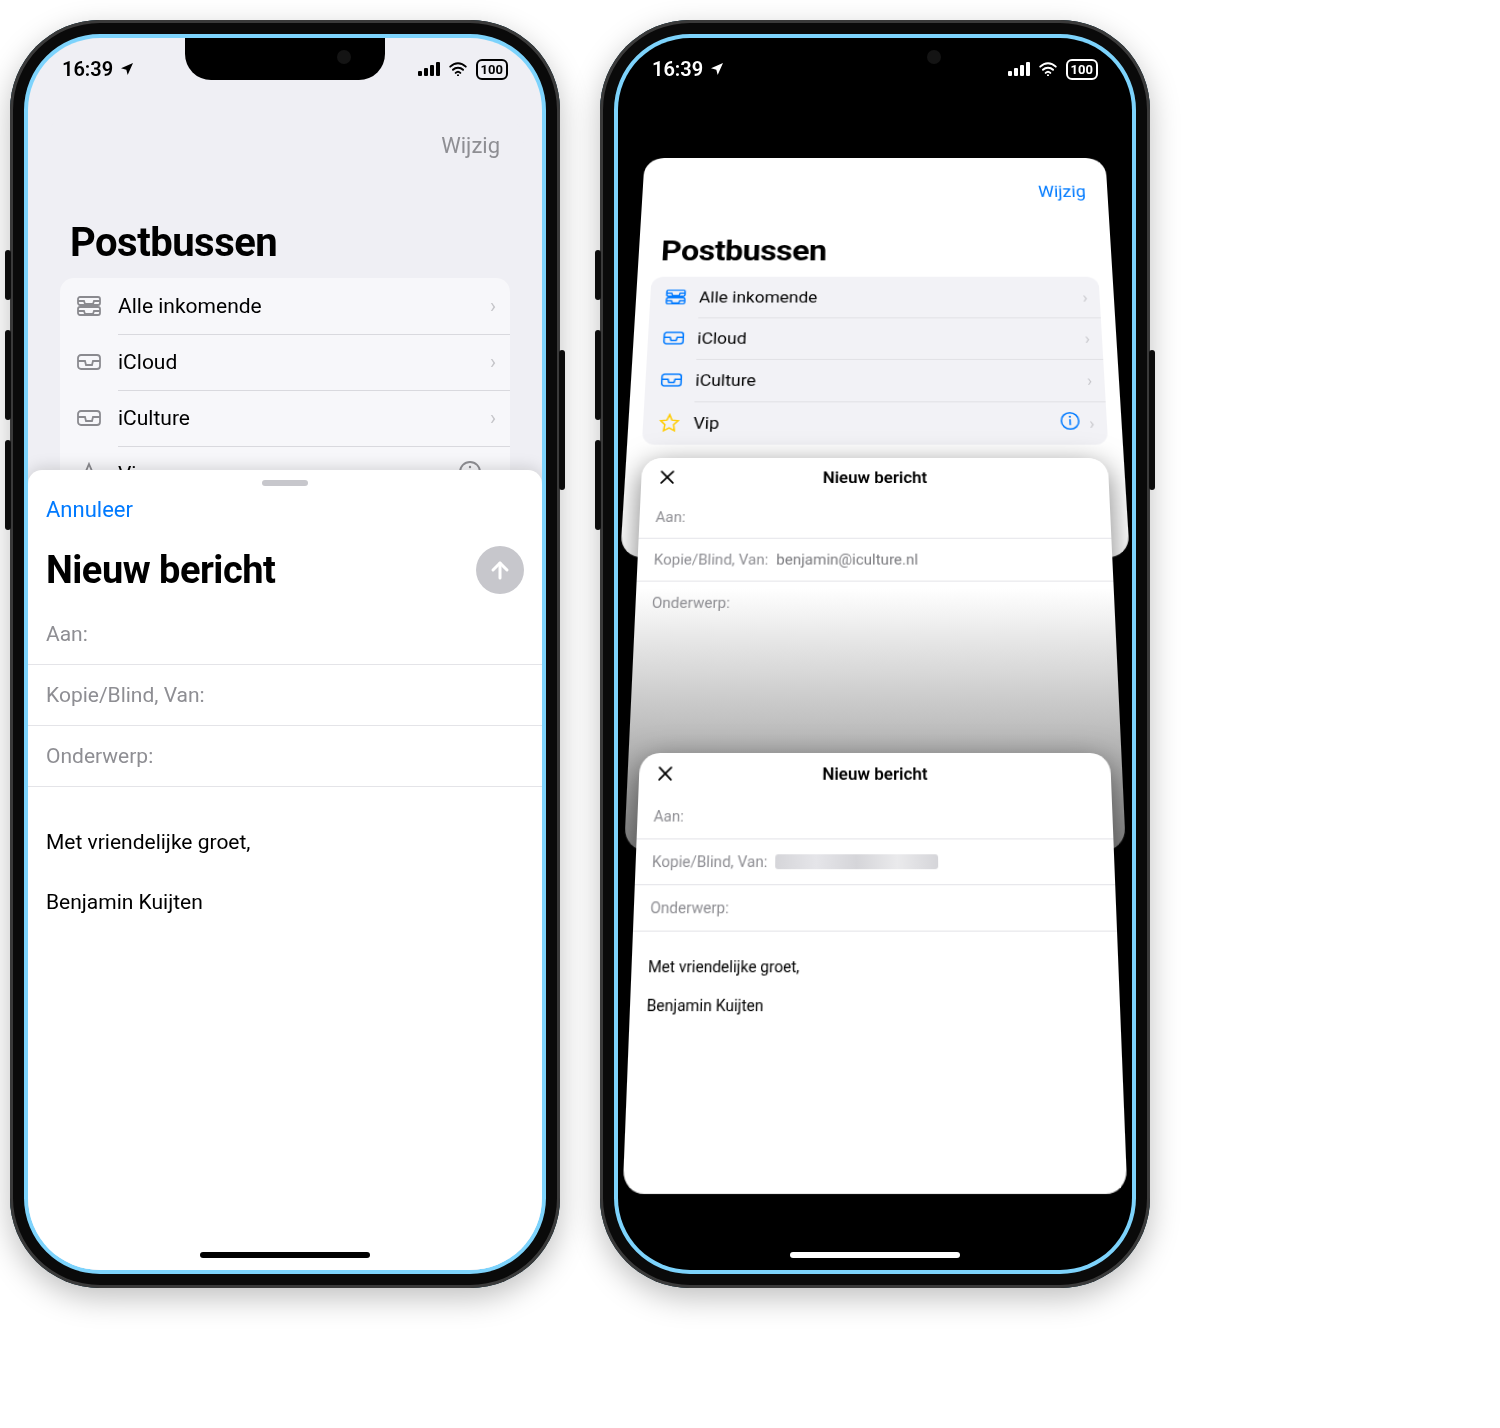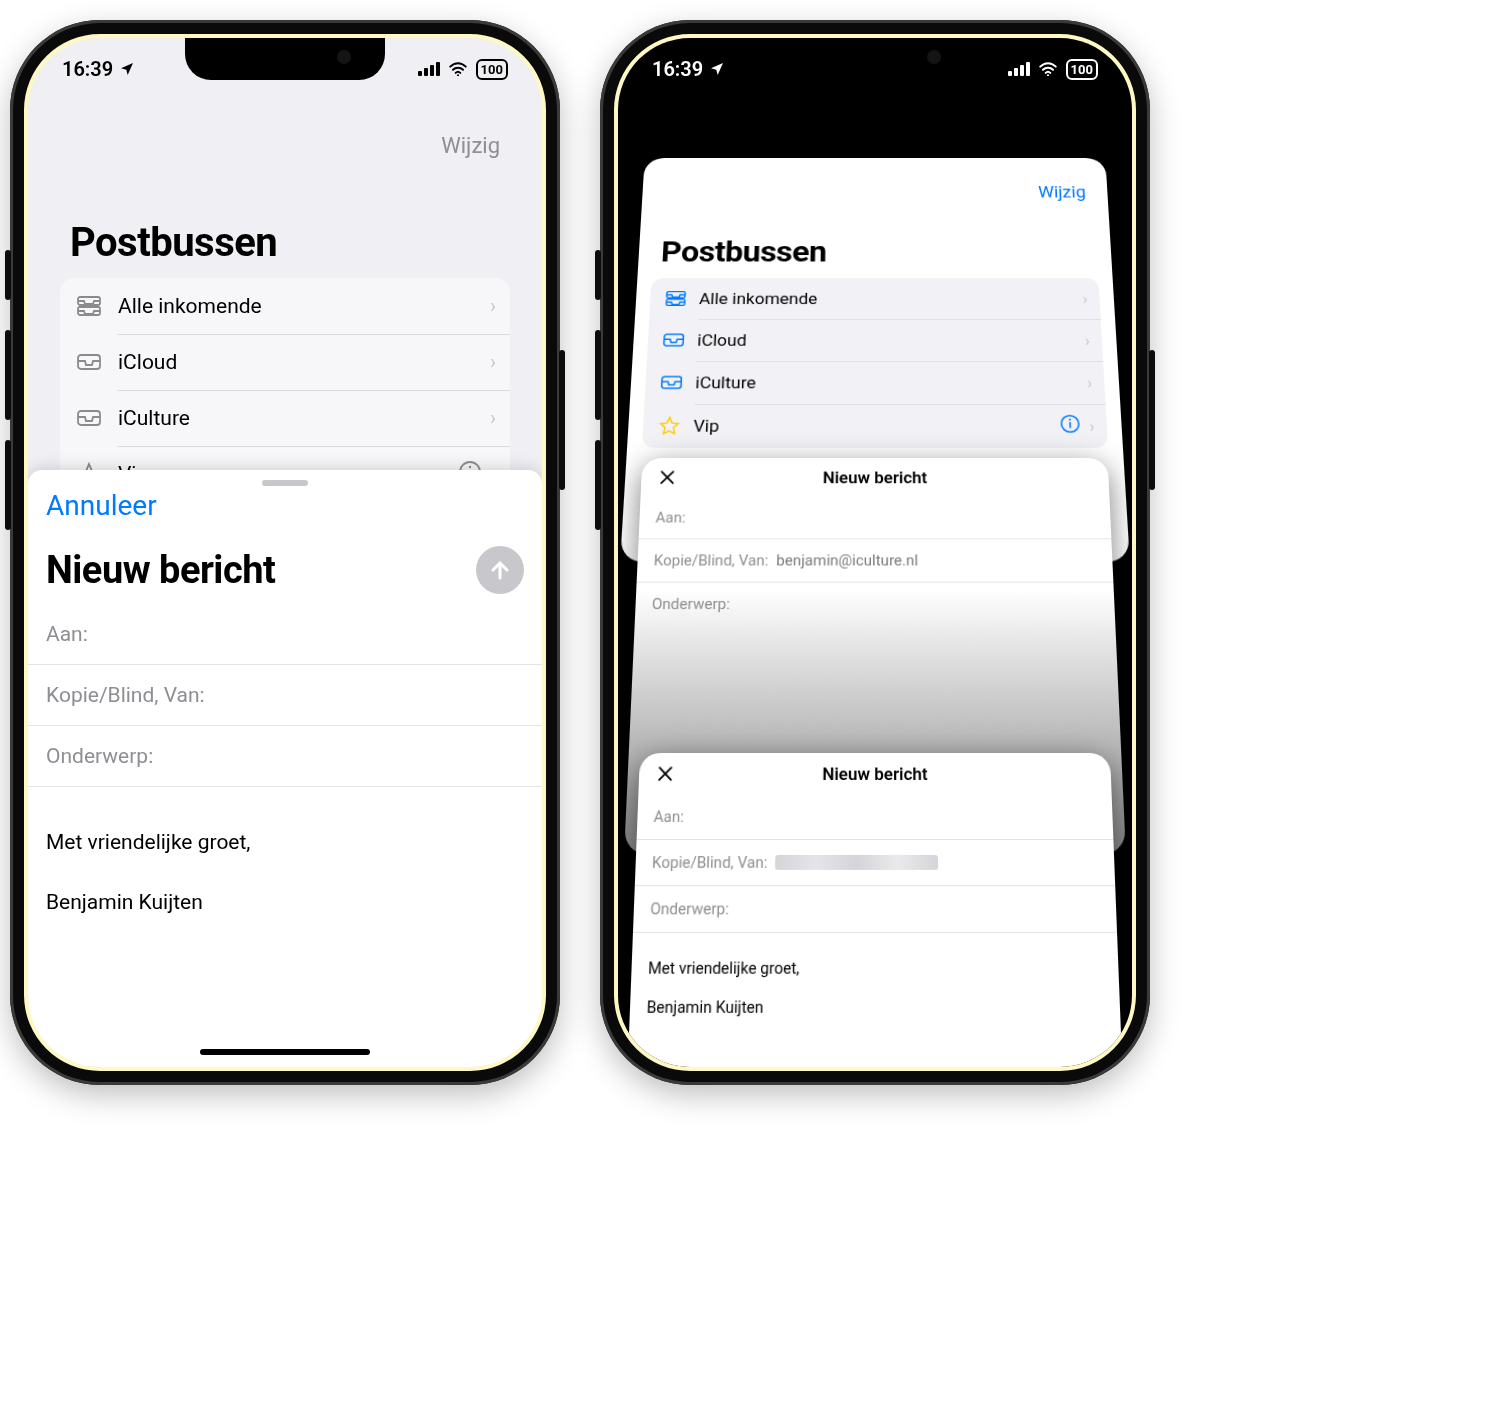--- a/index.html
+++ b/index.html
@@ -14,23 +14,23 @@
     height: 1428px;
     position: relative;
     background: #fff;
   }
 
   
   .phone {
     position: absolute;
     top: 20px;
     width: 550px;
-    height: 1065px;
+    height: 1268px;
     border-radius: 90px;
-    background: #fef9c3;
+    background: #7dd3fc;
     box-shadow:
       0 0 0 3px #3a3a3a inset,
       0 0 0 14px #0a0a0a inset,
       0 10px 30px rgba(0,0,0,0.25);
   }
   .phone::before,
   .phone::after {
     content: "";
     position: absolute;
     background: #0a0a0a;
@@ -200,21 +200,21 @@
     background: #c7c7cc;
   }
   .sheet-nav {
     height: 52px;
     display: flex;
     align-items: flex-end;
     padding: 0 18px 6px 18px;
   }
   .cancel-btn {
     color: #007aff;
-    font-size: 28px;
+    font-size: 22px;
   }
   .sheet-title-row {
     display: flex;
     align-items: center;
     justify-content: space-between;
     padding: 18px 18px 10px 18px;
   }
   .sheet-title {
     font-size: 38px;
     font-weight: 700;

